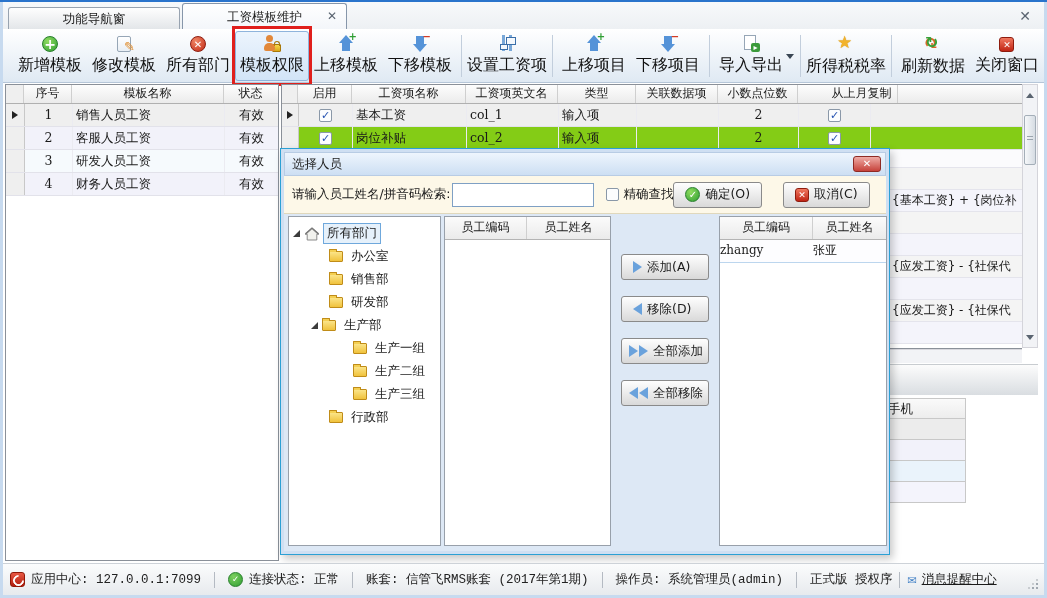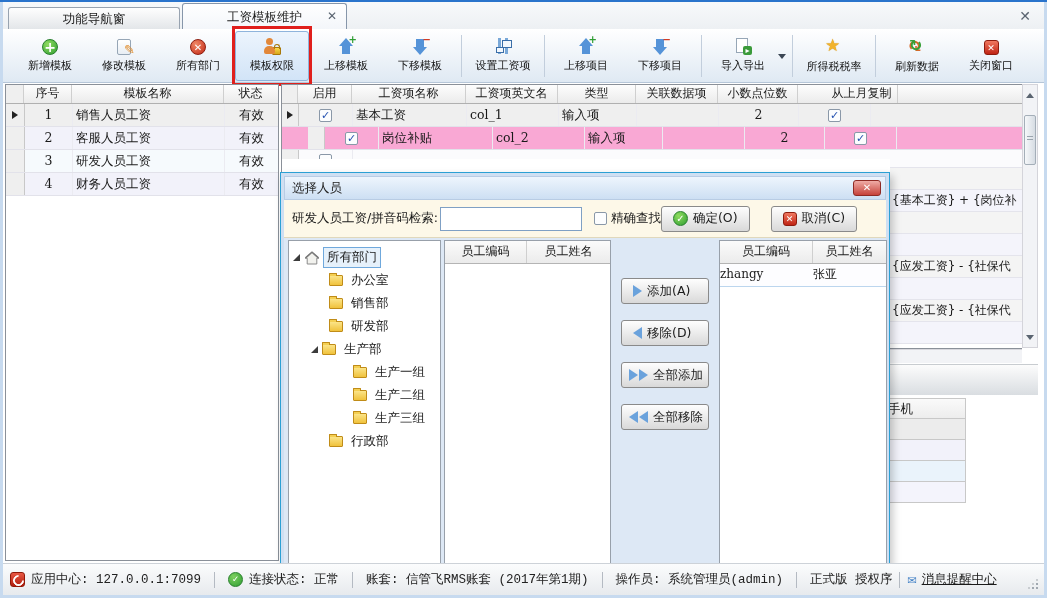--- a/index.html
+++ b/index.html
@@ -17,21 +17,21 @@
   #tabstrip{position:absolute;left:3px;top:2px;width:1041px;height:27px;background:linear-gradient(#f7f9fb,#edf0f3);}
   .tab{position:absolute;box-sizing:border-box;text-align:center;cursor:default;}
   .tab-nav{left:5px;top:5px;width:172px;height:22px;line-height:21px;background:linear-gradient(#fefefe,#e3e6e9);border:1px solid #98a3b0;border-bottom:none;border-radius:3px 3px 0 0;}
   .tab-cur{left:179px;top:1px;width:165px;height:26px;line-height:25px;background:linear-gradient(#ffffff,#f3f6fa);border:1px solid #8696aa;border-bottom:none;border-radius:3px 3px 0 0;}
   .tabx{position:absolute;right:9px;top:0;color:#5a6470;font-size:12px;}
   #winclose{position:absolute;right:13px;top:6px;color:#5a6470;font-size:14px;cursor:default;}
 
   
   #toolbar{position:absolute;left:3px;top:29px;width:1041px;height:54px;box-sizing:border-box;display:flex;align-items:center;padding-left:10px;background:linear-gradient(#ffffff,#dfe9f3);border-bottom:1px solid #b6c6d8;}
   .tbtn{position:relative;display:flex;flex-direction:column;align-items:center;justify-content:center;gap:3px;min-width:62px;height:48px;padding:0 5px;border:1px solid transparent;border-radius:3px;}
-  .tbtn .lbl{font-size:11px;white-space:nowrap;color:#111;}
+  .tbtn .lbl{font-size:16px;white-space:nowrap;color:#111;}
   .tbtn.hl{background:linear-gradient(#ecf4fd,#d2e4f7);border-color:#8fb4dc;}
   .redbox{position:absolute;left:-4px;top:-6px;right:-4px;bottom:-6px;border:3px solid #e01f1c;pointer-events:none;}
   .tsep{width:1px;height:42px;background:#c2cedc;margin:0 4px;}
   .caret{position:absolute;right:1px;top:22px;width:0;height:0;border:4px solid transparent;border-top:5px solid #3a4654;}
 
   
   .ci{position:relative;width:18px;height:18px;display:block;}
   .ci-add{width:16px;height:16px;margin:1px auto 0;border-radius:50%;background:radial-gradient(circle at 35% 30%,#90dc60,#2f9e33);border:1px solid #277f2b;box-sizing:border-box;}
   .ci-add::after{content:"+";position:absolute;left:0;right:0;top:-1px;text-align:center;color:#fff;font-weight:bold;font-size:14px;line-height:16px;}
   .ci-edit{width:14px;height:16px;margin:1px auto 0;background:linear-gradient(#ffffff,#e8eef4);border:1px solid #96a6b6;border-radius:2px;box-sizing:border-box;}
@@ -100,21 +100,21 @@
   #splitter{position:absolute;left:281px;top:364px;width:757px;height:30px;background:linear-gradient(#fcfcfc,#d9dde1);border-top:1px solid #c8ccd0;border-bottom:1px solid #9aa0a6;}
   #bpanel{position:absolute;left:281px;top:395px;width:757px;height:165px;background:#fff;}
   .bcell{position:absolute;left:603px;width:82px;box-sizing:border-box;border:1px solid #c8c8c8;border-left:none;padding:0 4px;overflow:hidden;white-space:nowrap;}
   .bhead{top:3px;height:21px;line-height:20px;background:linear-gradient(#fafafa,#ededed);}
   .br1{top:24px;height:21px;background:#ececec;border-top:none;}
   .br2{top:45px;height:21px;background:#f2f2fa;border-top:none;}
   .br3{top:66px;height:21px;background:#eaf3fb;border-top:none;}
   .br4{top:87px;height:21px;background:#f4f4fc;border-top:none;}
 
   
-  #dialog{position:absolute;left:280px;top:172px;width:610px;height:407px;box-sizing:border-box;background:#cfdff2;border:1px solid #2ba0d4;box-shadow:3px 4px 8px rgba(0,0,0,.22);}
+  #dialog{position:absolute;left:280px;top:148px;width:610px;height:407px;box-sizing:border-box;background:#cfdff2;border:1px solid #2ba0d4;box-shadow:3px 4px 8px rgba(0,0,0,.22);}
   #dlg-title{position:absolute;left:3px;top:3px;right:3px;height:24px;background:linear-gradient(#eef5fd,#cddff3);border:1px solid #b8cce4;box-sizing:border-box;line-height:22px;padding-left:7px;font-size:12.5px;color:#222;}
   #dlg-close{position:absolute;right:4px;top:3px;width:28px;height:16px;border-radius:3px;background:linear-gradient(#efaca6,#c6423a);border:1px solid #8e2a24;box-sizing:border-box;color:#fff;font-size:10px;font-weight:bold;text-align:center;line-height:14px;}
   #dlg-search{position:absolute;left:3px;top:27px;right:3px;height:38px;background:#fdf8e8;border-bottom:1px solid #e0d8bc;display:flex;align-items:center;padding-left:8px;box-sizing:border-box;}
   #dlg-search input{width:136px;height:20px;border:1px solid #7fa0c4;margin-left:2px;outline:none;font-size:12px;}
   .btn{display:inline-flex;align-items:center;gap:5px;height:26px;padding:0 11px;background:linear-gradient(#fefefe,#d9d9d9);border:1px solid #8a8a8a;border-radius:3px;box-sizing:border-box;font-size:12.5px;white-space:nowrap;}
   .ci-ok{position:relative;width:15px;height:15px;border-radius:50%;background:radial-gradient(circle at 35% 30%,#8fdc5e,#2f9e33);border:1px solid #277f2b;box-sizing:border-box;}
   .ci-ok::after{content:"✓";position:absolute;left:0;right:0;top:-1px;text-align:center;color:#fff;font-size:10px;font-weight:bold;line-height:15px;}
   .ci-cancel{position:relative;width:14px;height:14px;border-radius:3px;background:linear-gradient(#f07860,#c02414);border:1px solid #8e1c0e;box-sizing:border-box;}
   .ci-cancel::after{content:"✕";position:absolute;left:0;right:0;top:0;text-align:center;color:#fff;font-size:9px;font-weight:bold;line-height:13px;}
   #dlg-body{position:absolute;left:3px;top:65px;right:3px;bottom:3px;background:#dde8f5;}
@@ -315,21 +315,21 @@
       <div class="gc" style="width:114px;">基本工资</div>
       <div class="gc ascii" style="width:92px;">col_1</div>
       <div class="gc" style="width:78px;">输入项</div>
       <div class="gc" style="width:82px;"></div>
       <div class="gc ascii" style="width:80px;text-align:center;">2</div>
       <div class="gc cbcell" style="width:72px;">
           <span class="cb on"></span>
         </div>
       <div class="gc" style="flex:1;border-right:none;"></div>
     </div>
-    <div class="grow" style="background:#f9a8d4;padding-left:26px;">
+    <div class="grow" style="background:#84cc16;">
       <div class="mcol" style="width:16px;"></div>
       <div class="gc cbcell" style="width:54px;">
           <span class="cb on"></span>
         </div>
       <div class="gc" style="width:114px;">岗位补贴</div>
       <div class="gc ascii" style="width:92px;">col_2</div>
       <div class="gc" style="width:78px;">输入项</div>
       <div class="gc" style="width:82px;"></div>
       <div class="gc ascii" style="width:80px;text-align:center;">2</div>
       <div class="gc cbcell" style="width:72px;">
@@ -381,21 +381,21 @@
     <div class="bcell br3"></div>
     <div class="bcell br4"></div>
   </div>
 
   <div id="dialog">
     <div id="dlg-title">
       <span>选择人员</span>
       <span id="dlg-close">✕</span>
     </div>
     <div id="dlg-search">
-      <span>研发人员工资/拼音码检索:</span>
+      <span>请输入员工姓名/拼音码检索:</span>
       <input type="text" style="">
       <span class="cb" style="margin-left:12px;flex:none;"></span>
       <span style="margin-left:4px;">精确查找</span>
       <span class="btn" style="">
         <span class="ci-ok"></span>
         <span>确定(O)</span>
       </span>
       <span class="btn" style="margin-left:21px;">
         <span class="ci-cancel"></span>
         <span>取消(C)</span>

